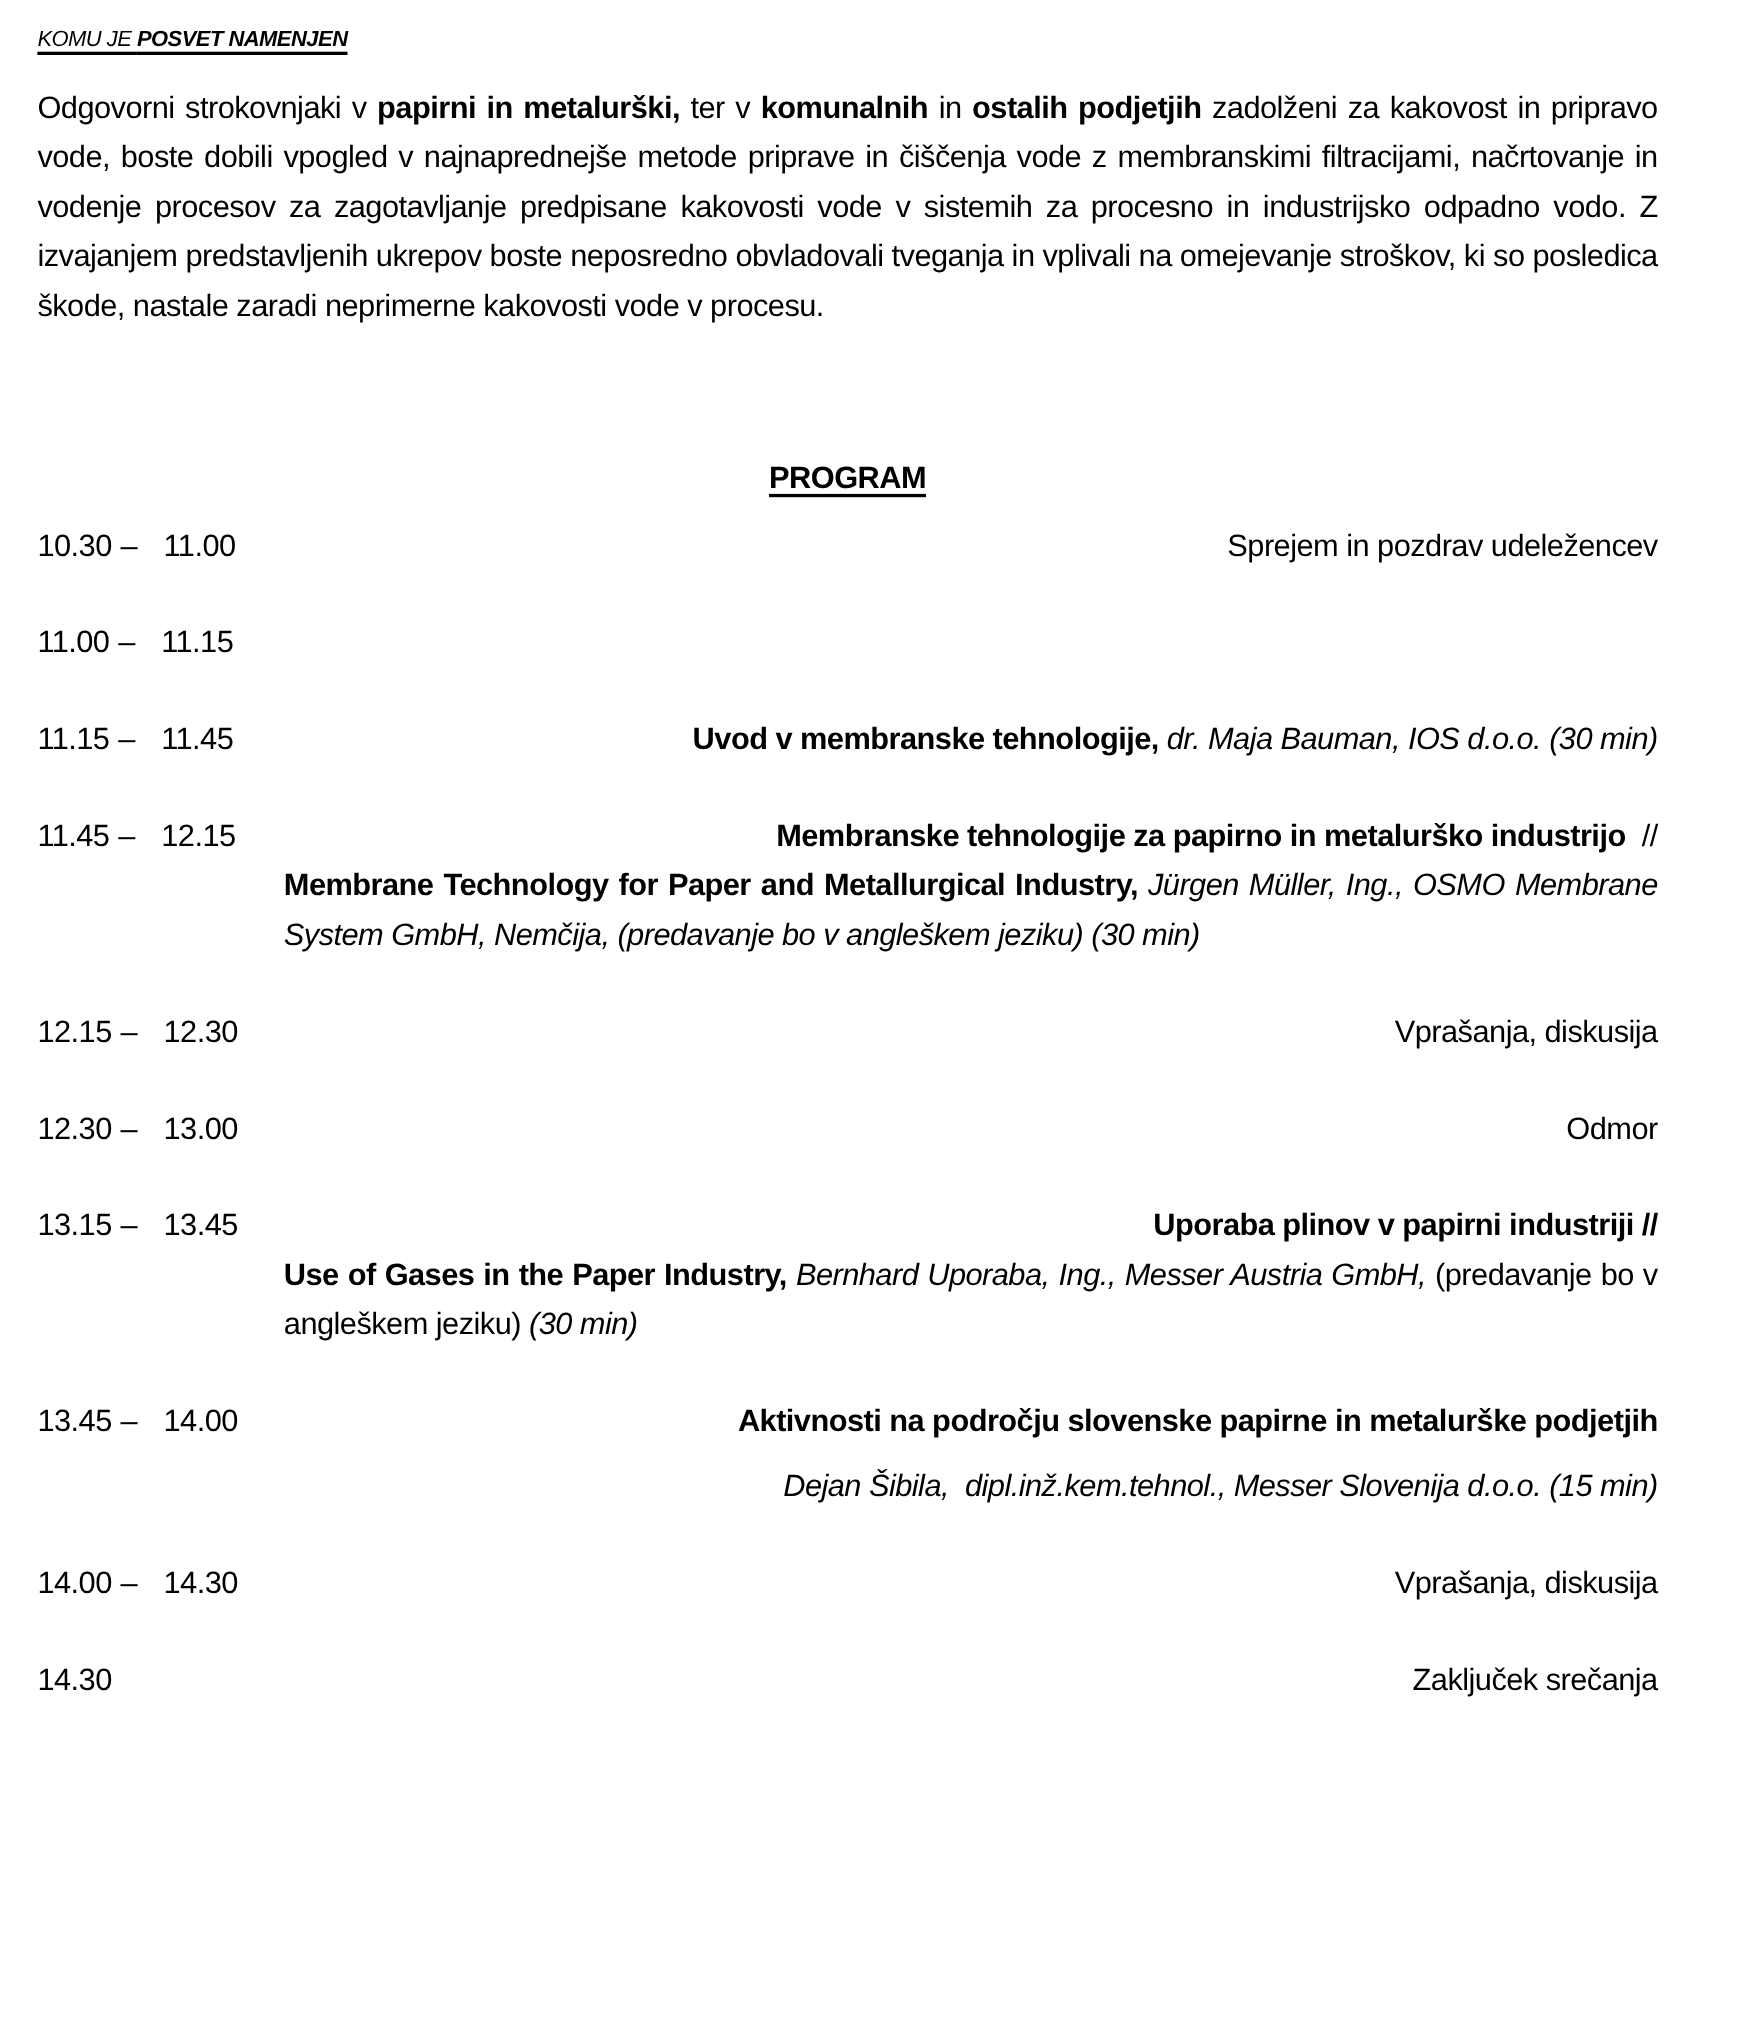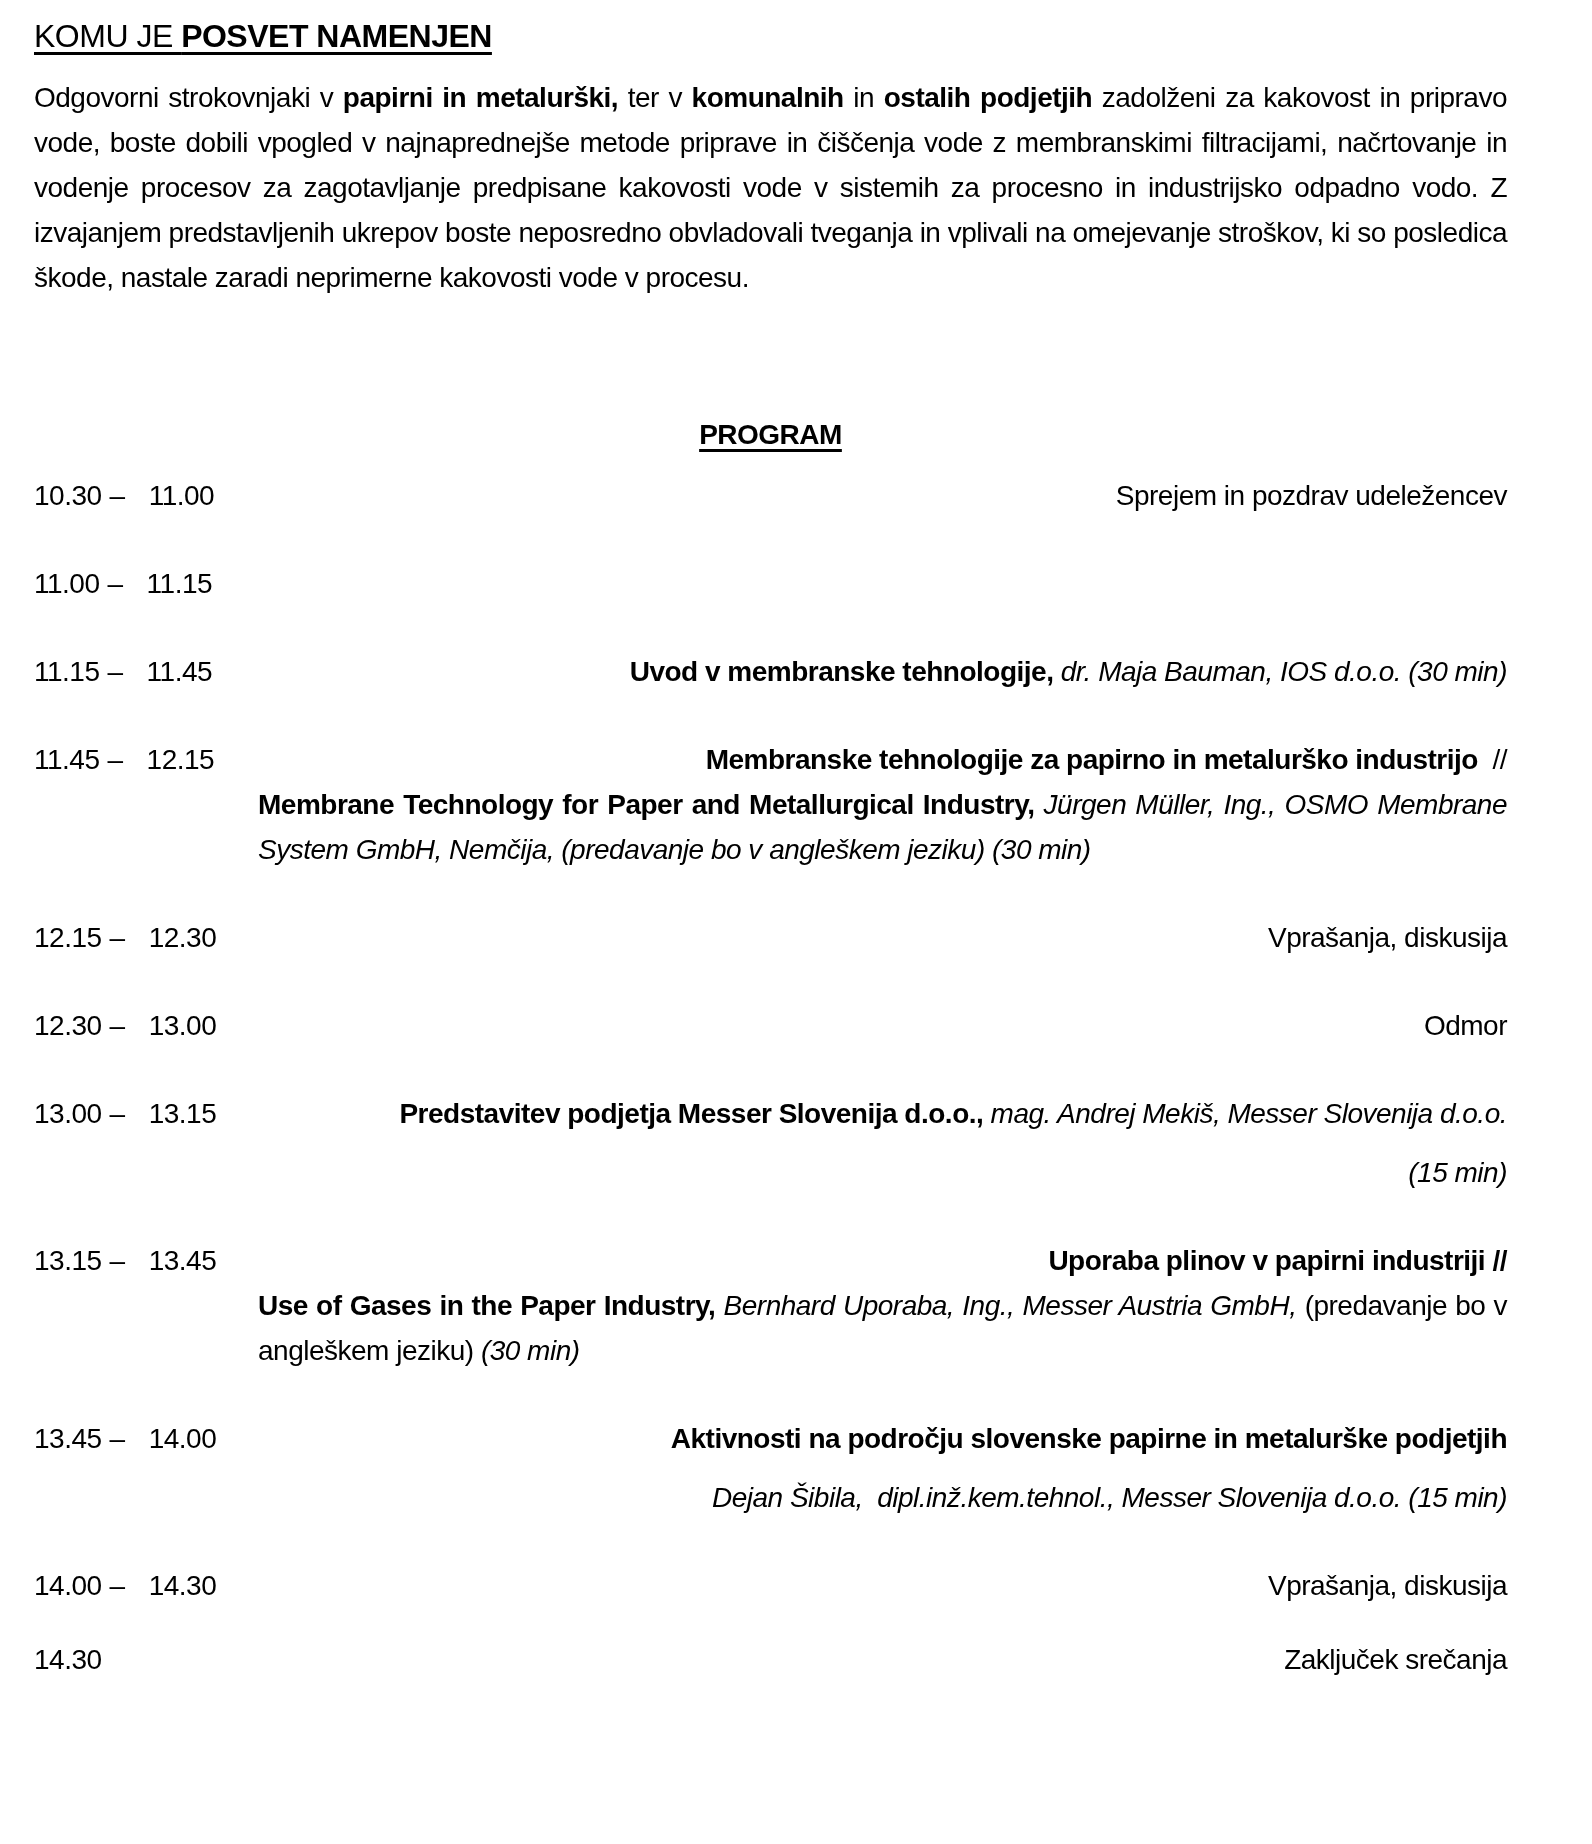--- a/index.html
+++ b/index.html
@@ -18,23 +18,24 @@
   }
   .b { font-weight: 700; }
   .i { font-style: italic; }
   .u {
     text-decoration: underline;
     text-decoration-thickness: 2.5px;
     text-underline-offset: 5px;
   }
   .doc-title {
     margin: 0;
-    font-size: 32px;
+    font-size: 20px;
     font-weight: 400;
     line-height: 45px;
+    font-style: italic;
   }
   .intro {
     margin: 16px 0 0 0;
     text-align: justify;
     text-align-last: left;
   }
   .program-heading {
     margin: 112px 0 12px 0;
     font-size: 28px;
     font-weight: 700;
@@ -110,27 +111,20 @@
         </div>
   </div>
 
   <div class="row">
     <div class="time"><span>12.30</span><span class="dash">–</span><span>13.00</span></div>
     <div class="desc">
           <p class="para"><span>Odmor</span></p>
         </div>
   </div>
 
-  <div class="row">
-    <div class="time"><span>13.00</span><span class="dash">–</span><span>13.15</span></div>
-    <div class="desc">
-          <p class="para"><span class="b">Predstavitev podjetja Messer Slovenija d.o.o., </span><span class="i">mag. Andrej Mekiš, Messer Slovenija d.o.o.</span></p>
-          <p class="para"><span class="i">(15 min)</span></p>
-        </div>
-  </div>
 
   <div class="row">
     <div class="time"><span>13.15</span><span class="dash">–</span><span>13.45</span></div>
     <div class="desc">
           <p class="para"><span class="b">Uporaba plinov v papirni industriji //</span></p>
           <p class="para justify"><span class="b">Use of Gases in the Paper Industry,</span><span> </span><span class="i">Bernhard Uporaba, Ing., Messer Austria GmbH,</span><span> (predavanje bo v angleškem jeziku) </span><span class="i">(30 min)</span></p>
         </div>
   </div>
 
   <div class="row">

